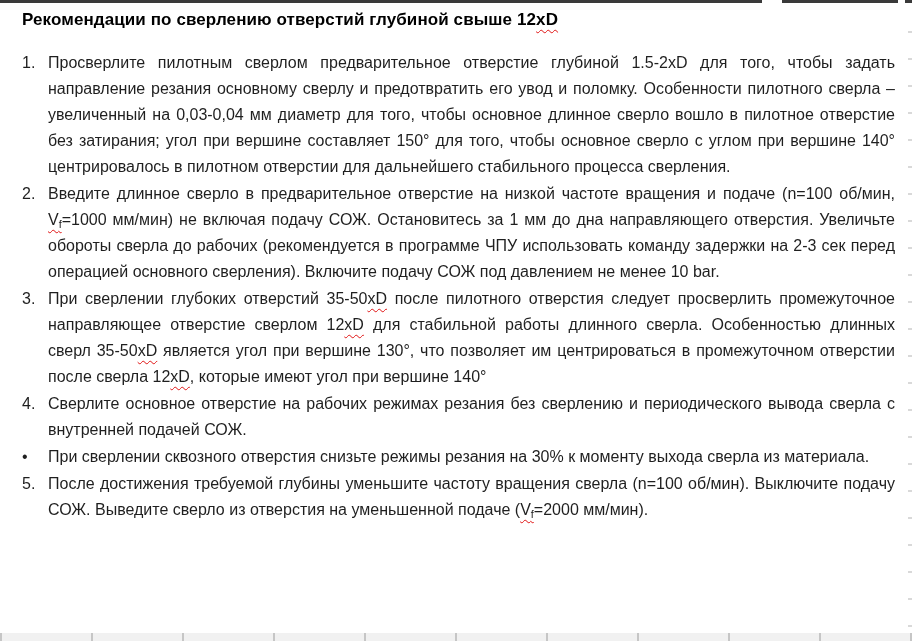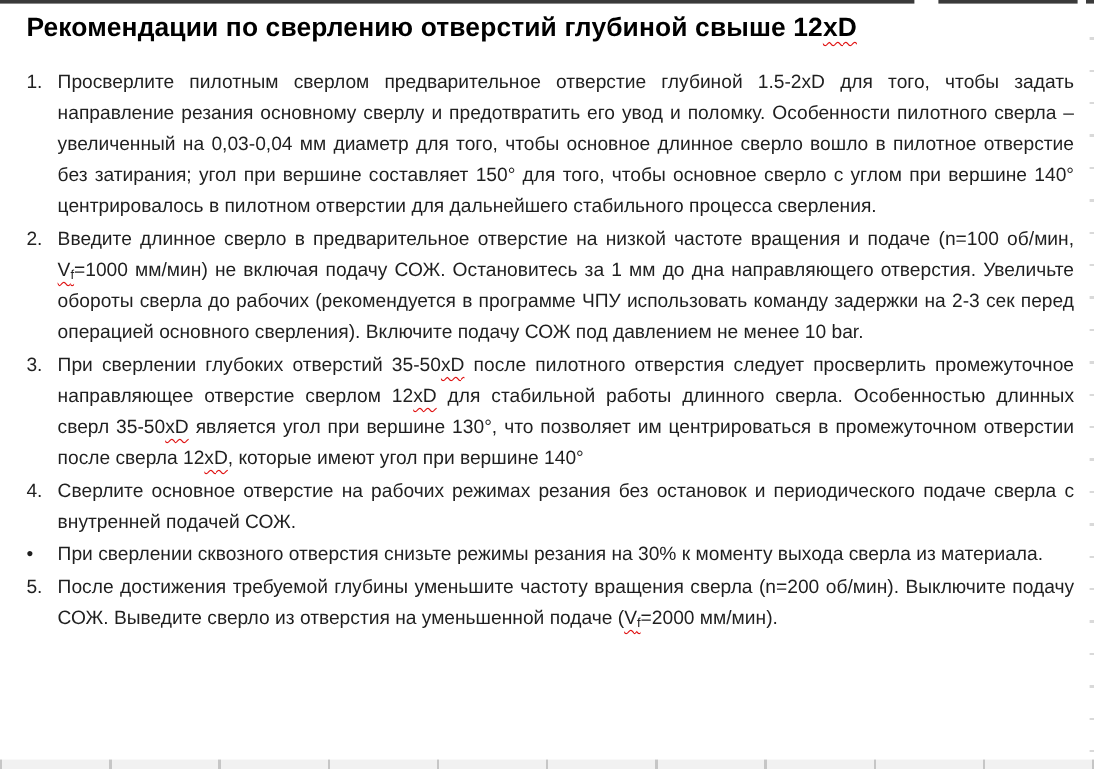--- a/index.html
+++ b/index.html
@@ -22,21 +22,21 @@
   .top-edge .seg.s1 { left: 0; width: 762px; }
   .top-edge .seg.s2 { left: 782px; width: 116px; }
   .top-edge .seg.s3 { left: 905px; width: 7px; }
 
   .content {
     position: absolute;
     top: 10px; left: 22px; right: 17px;
   }
   .title {
     margin: 0 0 20px 0;
-    font-size: 22px;
+    font-size: 17px;
     font-weight: bold;
     color: var(--color-title, #000000);
     letter-spacing: 0.1px;
     white-space: nowrap;
   }
   .list { display: block; }
   .item {
     display: flex;
     align-items: flex-start;
     margin: 0 0 1px 0;
@@ -115,31 +115,31 @@
         <div class="itext"><span>Введите длинное сверло в предварительное отверстие на низкой частоте вращения и подаче (n=100 об/мин, </span><span class="squig">V</span><span class="squig"><sub>f</sub></span><span>=1000 мм/мин) не включая подачу СОЖ. Остановитесь за 1 мм до дна направляющего отверстия. Увеличьте обороты сверла до рабочих (рекомендуется в программе ЧПУ использовать команду задержки на 2-3 сек перед операцией основного сверления). Включите подачу СОЖ под давлением не менее 10 bar.</span></div>
       </div>
 
       <div class="item">
         <div class="marker">3.</div>
         <div class="itext"><span>При сверлении глубоких отверстий 35-50</span><span class="squig">xD</span><span> после пилотного отверстия следует просверлить промежуточное направляющее отверстие сверлом 12</span><span class="squig">xD</span><span> для стабильной работы длинного сверла. Особенностью длинных сверл 35-50</span><span class="squig">xD</span><span> является угол при вершине 130°, что позволяет им центрироваться в промежуточном отверстии после сверла 12</span><span class="squig">xD</span><span>, которые имеют угол при вершине 140°</span></div>
       </div>
 
       <div class="item">
         <div class="marker">4.</div>
-        <div class="itext"><span>Сверлите основное отверстие на рабочих режимах резания без остановок и периодического подаче сверла с внутренней подачей СОЖ.</span></div>
+        <div class="itext"><span>Сверлите основное отверстие на рабочих режимах резания без сверлению и периодического вывода сверла с внутренней подачей СОЖ.</span></div>
       </div>
 
       <div class="item">
         <div class="marker">•</div>
         <div class="itext"><span>При сверлении сквозного отверстия снизьте режимы резания на 30% к моменту выхода сверла из материала.</span></div>
       </div>
 
       <div class="item">
         <div class="marker">5.</div>
-        <div class="itext"><span>После достижения требуемой глубины уменьшите частоту вращения сверла (n=200 об/мин). Выключите подачу СОЖ. Выведите сверло из отверстия на уменьшенной подаче (</span><span class="squig">V</span><span class="squig"><sub>f</sub></span><span>=2000 мм/мин).</span></div>
+        <div class="itext"><span>После достижения требуемой глубины уменьшите частоту вращения сверла (n=100 об/мин). Выключите подачу СОЖ. Выведите сверло из отверстия на уменьшенной подаче (</span><span class="squig">V</span><span class="squig"><sub>f</sub></span><span>=2000 мм/мин).</span></div>
       </div>
 
     </div>
   </div>
 
   <div class="edge-marks"></div>
   <div class="bottom-strip"></div>
 
 </div>
 

